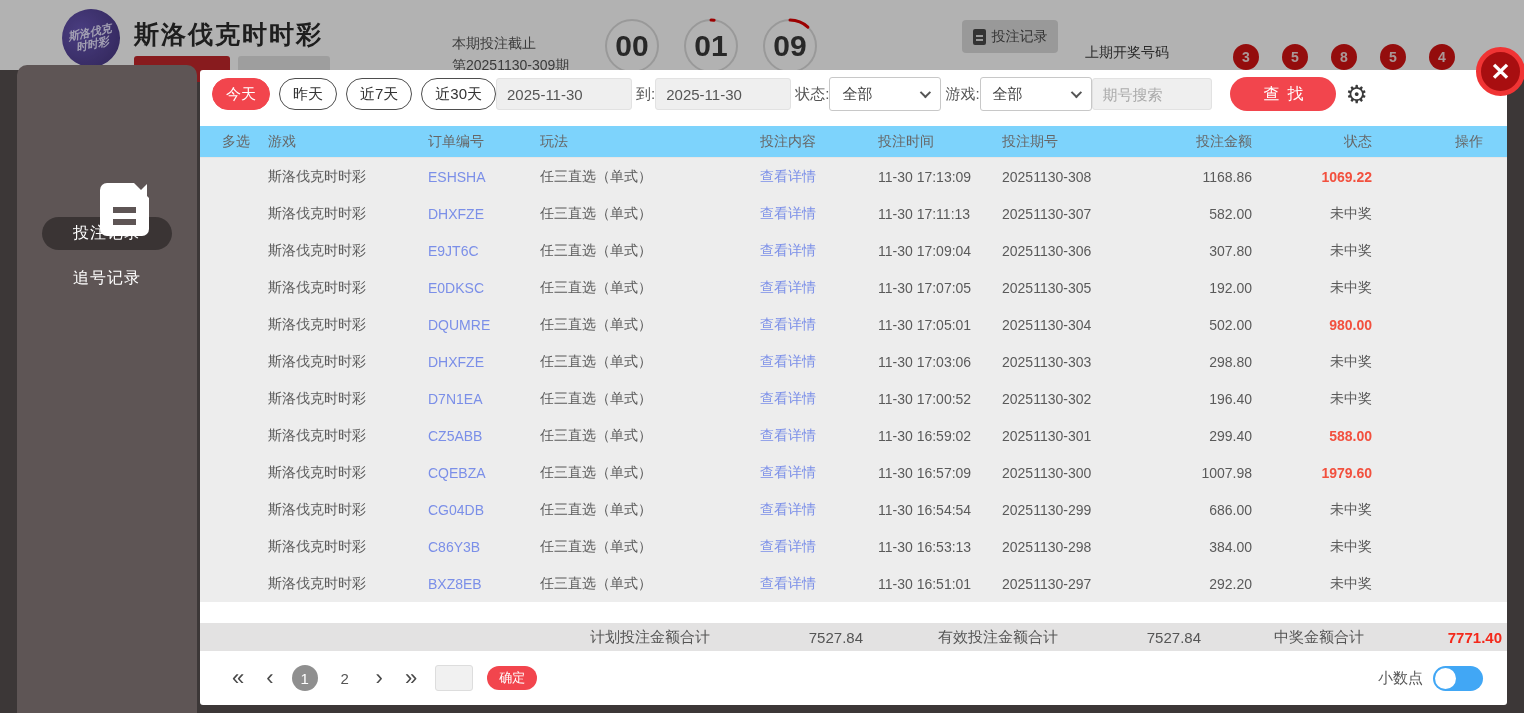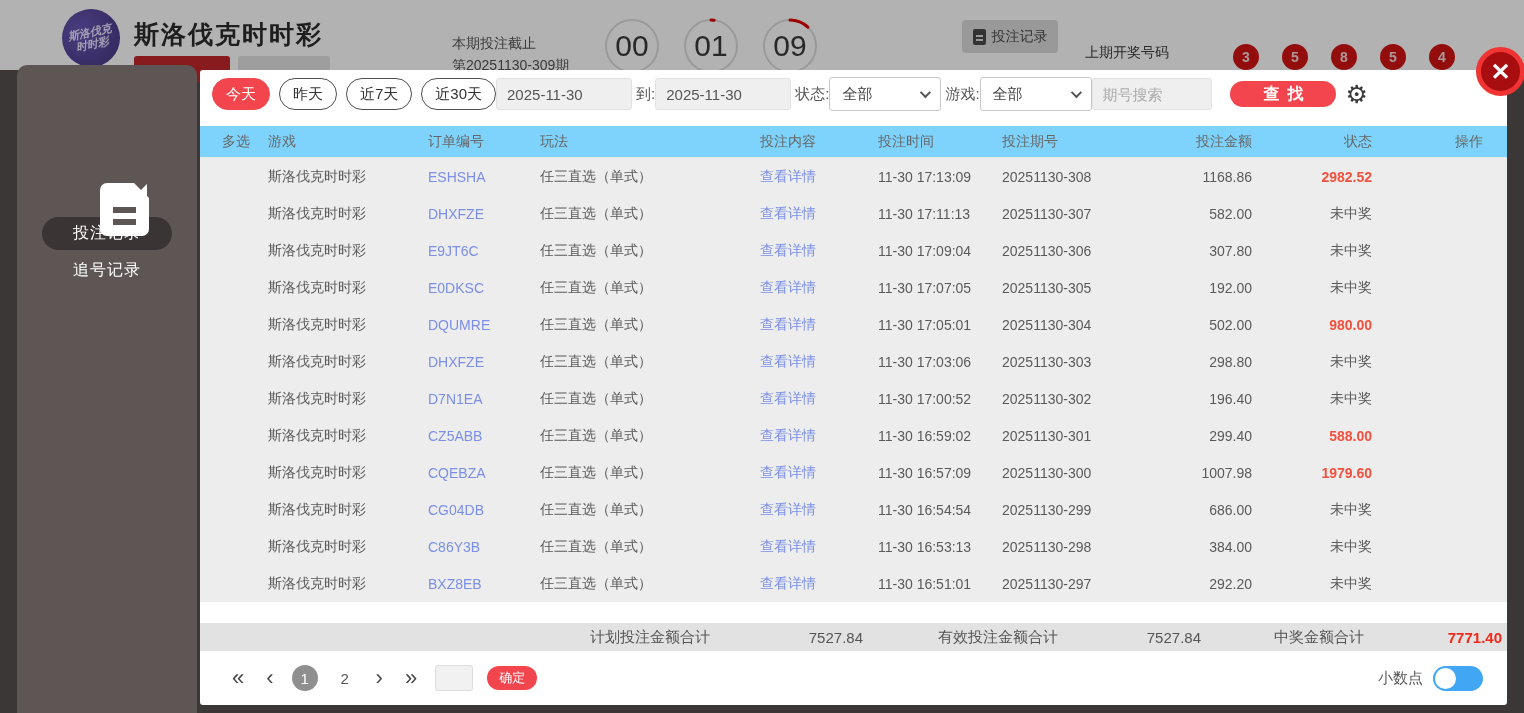--- a/index.html
+++ b/index.html
@@ -15,21 +15,21 @@
   .page-title { position:absolute; left:134px; top:18px; font-size:25px; font-weight:bold; color:#2b2b2b; letter-spacing:2px; }
   .header-tab { position:absolute; top:56px; height:26px; border-radius:3px; }
   .header-tab.red { left:134px; width:96px; background:#c3272b; }
   .header-tab.gray { left:238px; width:92px; background:#e3e3e3; }
   .deadline { position:absolute; left:452px; top:32px; font-size:14px; color:#555; line-height:22px; }
   .countdown { position:absolute; left:603px; top:17px; display:flex; gap:21px; }
   .cd { position:relative; width:58px; height:58px; }
   .cd svg { position:absolute; inset:0; }
   .cd .ring { fill:none; stroke:#dcdcdc; stroke-width:2; }
   .cd .arc { fill:none; stroke:#e00000; stroke-width:3; stroke-linecap:round; transform:rotate(-90deg); transform-origin:center; }
-  .cd span { position:absolute; inset:0; display:flex; align-items:center; justify-content:center; font-size:30px; color:#3a3a3a; }
+  .cd span { position:absolute; inset:0; display:flex; align-items:center; justify-content:center; font-size:30px; color:#3a3a3a;font-weight:bold; }
   .bet-record-btn { position:absolute; left:962px; top:20px; width:96px; height:33px; background:#dcdcdc; border:none;
                     border-radius:4px; display:flex; align-items:center; justify-content:center; gap:6px; font-size:14px; color:#4a4a4a; }
   .mini-doc { width:13px; height:16px; background:#4a4a4a; border-radius:2px; position:relative; }
   .mini-doc::after { content:""; position:absolute; left:3px; top:6px; width:7px; height:2px; background:#dcdcdc; box-shadow:0 4px 0 #dcdcdc; }
   .last-draw-label { position:absolute; left:1085px; top:44px; font-size:14px; color:#3c3c3c; }
   .balls { position:absolute; left:1233px; top:44px; display:flex; gap:23px; }
   .ball { width:26px; height:26px; border-radius:50%; background:#d51414; color:#f4d9d9; font-size:14px; font-weight:bold;
           display:flex; align-items:center; justify-content:center; }
 
   
@@ -41,21 +41,21 @@
   .doc-icon { position:absolute; left:83px; top:118px; width:49px; height:53px; background:#fff; border-radius:7px; }
   .doc-icon .fold { position:absolute; right:0; top:0; width:0; height:0; border-left:15px solid transparent; border-top:15px solid #5e5555; }
   .doc-icon .fold::after { content:""; position:absolute; left:-15px; top:-14px; width:0; height:0;
                            border-left:13px solid transparent; border-bottom:13px solid #fff; }
   .doc-icon .bar1,.doc-icon .bar2 { position:absolute; left:13px; width:23px; height:6px; background:#5e5555; }
   .doc-icon .bar1 { top:24px; } .doc-icon .bar2 { top:36px; }
   .side-item { width:130px; margin:0 auto; height:33px; border-radius:17px; color:#fff; font-size:16px;
                display:flex; align-items:center; justify-content:center; letter-spacing:1px; cursor:pointer; }
   .side-item.first { margin-top:152px; }
   .side-item.active { background:rgba(0,0,0,0.38); }
-  .side-item + .side-item { margin-top:4px; }
+  .side-item + .side-item { margin-top:12px; }
 
   
   .modal { position:absolute; left:200px; top:70px; width:1307px; height:635px; background:#fff; border-radius:3px; z-index:11; }
   .close-btn { position:absolute; left:1276px; top:-23px; width:49px; height:49px; border-radius:50%;
                background:#a80e10; border:5px solid #f03434; color:#fff; font-size:24px; font-weight:bold;
                display:flex; align-items:center; justify-content:center; cursor:pointer; z-index:12; }
 
   
   .filter-bar { height:48px; display:flex; align-items:center; padding:0 12px; }
   .pill { height:32px; padding:0 13px; border-radius:16px; font-size:15px; display:flex; align-items:center; cursor:pointer;
@@ -63,22 +63,22 @@
   .pill.active { background:#f2454d; border-color:#f2454d; color:#fff; }
   .date-input { width:136px; height:32px; background:#efefef; border:1px solid #e2e2e2; border-radius:3px;
                 font-size:15px; color:#555; padding:0 10px; font-family:inherit; }
   .flt-label { font-size:15px; color:#555; margin-left:4px; }
   .select { width:112px; height:34px; background:#fff; border:1px solid #c8c8c8; border-radius:3px; display:flex;
             align-items:center; justify-content:space-between; padding:0 12px; font-size:15px; color:#444; cursor:pointer; }
   .chev { width:8px; height:8px; border-right:2px solid #555; border-bottom:2px solid #555; transform:rotate(45deg) translateY(-2px); }
   .search-input { width:120px; height:32px; background:#efefef; border:1px solid #e2e2e2; border-radius:3px;
                   font-size:15px; color:#555; padding:0 10px; font-family:inherit; }
   .search-input::placeholder { color:#aaa; }
-  .find-btn { width:106px; height:26px; margin-left:18px; border:none; border-radius:17px; background:#f2454d;
-              color:#fff; font-size:16px; letter-spacing:8px; padding-left:10px; cursor:pointer;font-weight:bold; }
+  .find-btn { width:106px; height:34px; margin-left:18px; border:none; border-radius:17px; background:#f2454d;
+              color:#fff; font-size:16px; letter-spacing:8px; padding-left:10px; cursor:pointer; }
   .gear { margin-left:10px; font-size:25px; color:#3a3a3a; cursor:pointer; line-height:1; }
 
   
   .grid-row { display:grid; grid-template-columns:46px 160px 112px 220px 118px 124px 150px 100px 120px 1fr;
               align-items:center; padding:0 24px 0 22px; }
   .thead { height:32px; margin-top:8px; background:#7dd3fc; border-bottom:1px solid #e7e6e6; font-size:14px; color:#666; }
   .thead .c-amount,.thead .c-status,.thead .c-op { text-align:right; }
   .tbody { background:#ededed; height:444px; }
   .trow { height:37px; font-size:14px; color:#5a5a5a; }
   .c-amount,.c-status { text-align:right; }
@@ -216,21 +216,21 @@
   <div class="tbody" id="tbody">
       <div class="trow grid-row">
         <span class="c-check"></span>
         <span class="c-game">斯洛伐克时时彩</span>
         <span class="c-order link">ESHSHA</span>
         <span class="c-play">任三直选（单式）</span>
         <span class="c-detail link">查看详情</span>
         <span class="c-time">11-30 17:13:09</span>
         <span class="c-period">20251130-308</span>
         <span class="c-amount">1168.86</span>
-        <span class="c-status win">2982.52</span>
+        <span class="c-status win">1069.22</span>
         <span class="c-op"></span>
       </div>
       <div class="trow grid-row">
         <span class="c-check"></span>
         <span class="c-game">斯洛伐克时时彩</span>
         <span class="c-order link">DHXFZE</span>
         <span class="c-play">任三直选（单式）</span>
         <span class="c-detail link">查看详情</span>
         <span class="c-time">11-30 17:11:13</span>
         <span class="c-period">20251130-307</span>

